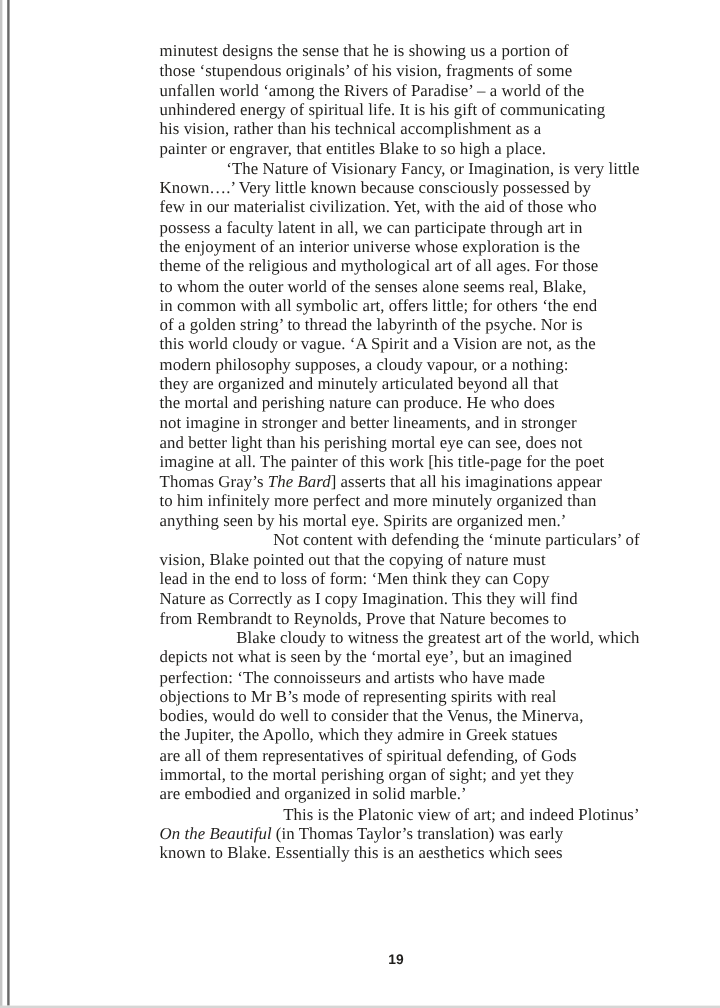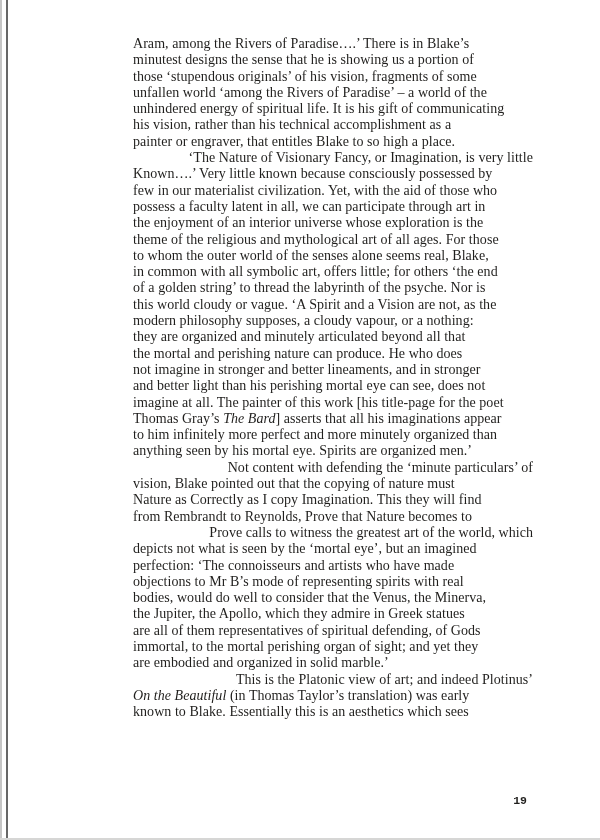--- a/index.html
+++ b/index.html
@@ -62,37 +62,36 @@
     text-align: right;
   }
   em {
     font-style: italic;
   }
   .page-number {
     position: absolute;
     top: 794px;
     left: 133px;
     width: 394px;
-    text-align: right;
-    font-family: Liberation Mono, monospace;
+    text-align: center;
+    font-family: Liberation Sans, sans-serif;
     font-weight: bold;
     font-size: 11.5px;
   }
 </style>
 </head>
 <body style="background: rgb(255, 255, 255); color: rgb(32, 31, 29);">
 
 <div class="page">
   <div class="edge-light" style="background: rgb(198, 198, 198);"></div>
   <div class="edge-dark" style="background: rgb(103, 103, 103);"></div>
   <div class="edge-bottom" style="background: rgb(214, 214, 213);"></div>
 
   <div class="text-block">
       <p class="para">
-        <span class="line"><span>Aram, among the Rivers of Paradise….’ There is in Blake’s</span></span>
         <span class="line"><span>minutest designs the sense that he is showing us a portion of</span></span>
         <span class="line"><span>those ‘stupendous originals’ of his vision, fragments of some</span></span>
         <span class="line"><span>unfallen world ‘among the Rivers of Paradise’ – a world of the</span></span>
         <span class="line"><span>unhindered energy of spiritual life. It is his gift of communicating</span></span>
         <span class="line"><span>his vision, rather than his technical accomplishment as a</span></span>
         <span class="line"><span>painter or engraver, that entitles Blake to so high a place.</span></span>
       </p>
       <p class="para indent">
         <span class="line"><span>‘The Nature of Visionary Fancy, or Imagination, is very little</span></span>
         <span class="line"><span>Known….’ Very little known because consciously possessed by</span></span>
@@ -110,25 +109,26 @@
         <span class="line"><span>not imagine in stronger and better lineaments, and in stronger</span></span>
         <span class="line"><span>and better light than his perishing mortal eye can see, does not</span></span>
         <span class="line"><span>imagine at all. The painter of this work [his title-page for the poet</span></span>
         <span class="line"><span>Thomas Gray’s </span><em>The Bard</em><span>] asserts that all his imaginations appear</span></span>
         <span class="line"><span>to him infinitely more perfect and more minutely organized than</span></span>
         <span class="line"><span>anything seen by his mortal eye. Spirits are organized men.’</span></span>
       </p>
       <p class="para indent">
         <span class="line"><span>Not content with defending the ‘minute particulars’ of</span></span>
         <span class="line"><span>vision, Blake pointed out that the copying of nature must</span></span>
+        <span class="line"><span>lead in the end to loss of form: ‘Men think they can Copy</span></span>
         <span class="line"><span>Nature as Correctly as I copy Imagination. This they will find</span></span>
         <span class="line"><span>from Rembrandt to Reynolds, Prove that Nature becomes to</span></span>
       </p>
       <p class="para indent">
-        <span class="line"><span>Prove calls to witness the greatest art of the world, which</span></span>
+        <span class="line"><span>Blake cloudy to witness the greatest art of the world, which</span></span>
         <span class="line"><span>depicts not what is seen by the ‘mortal eye’, but an imagined</span></span>
         <span class="line"><span>perfection: ‘The connoisseurs and artists who have made</span></span>
         <span class="line"><span>objections to Mr B’s mode of representing spirits with real</span></span>
         <span class="line"><span>bodies, would do well to consider that the Venus, the Minerva,</span></span>
         <span class="line"><span>the Jupiter, the Apollo, which they admire in Greek statues</span></span>
         <span class="line"><span>are all of them representatives of spiritual defending, of Gods</span></span>
         <span class="line"><span>immortal, to the mortal perishing organ of sight; and yet they</span></span>
         <span class="line"><span>are embodied and organized in solid marble.’</span></span>
       </p>
       <p class="para indent">

